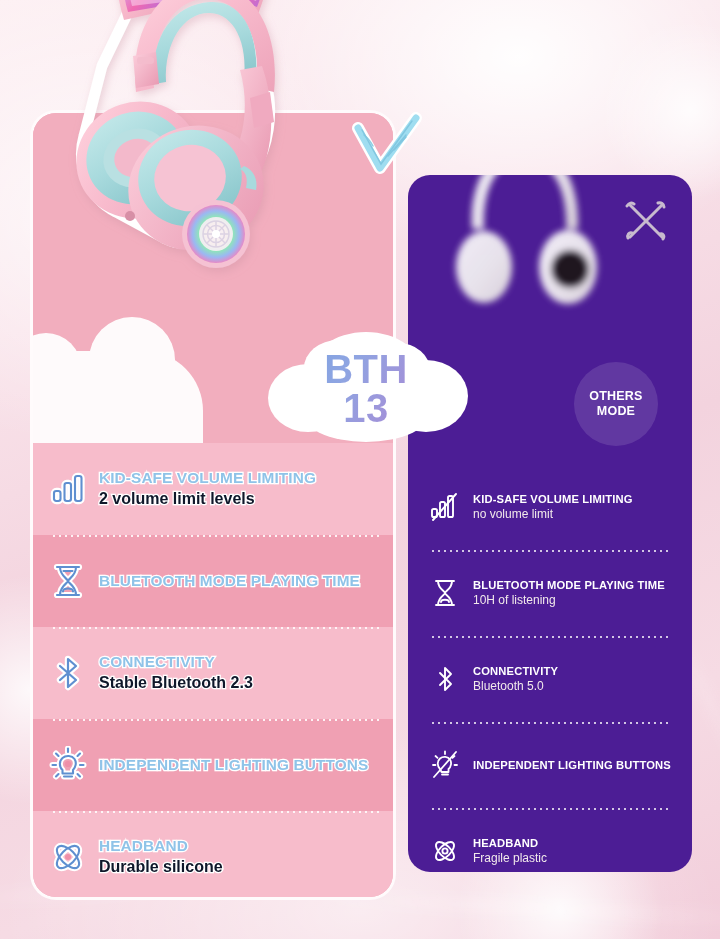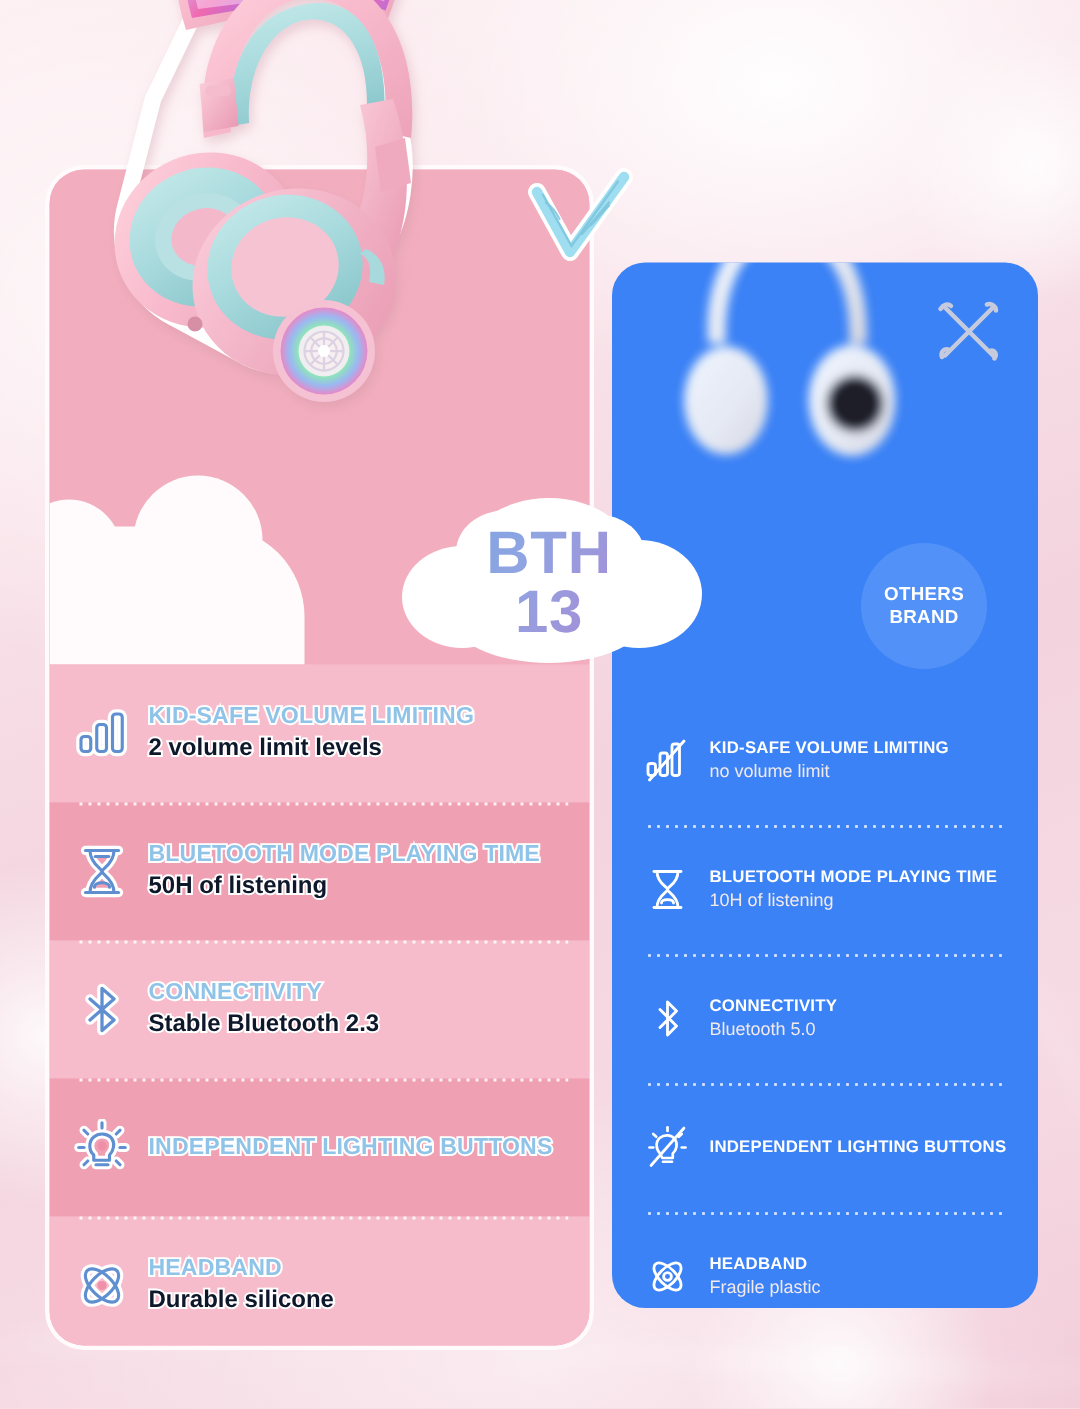--- a/index.html
+++ b/index.html
@@ -46,21 +46,21 @@
   .bg-glow.g2 { left: -70px; top: 560px; width: 200px; height: 260px; }
   .bg-glow.g3 { left: 430px; top: 840px; width: 260px; height: 140px; }
 
   
   .panel-others {
     position: absolute;
     left: 408px;
     top: 175px;
     width: 284px;
     height: 697px;
-    background: #3b82f6;
+    background: #4c1d95;
     border-radius: 22px;
     overflow: hidden;
   }
   .others-photo {
     position: absolute;
     left: 20px;
     top: -58px;
     width: 190px;
     height: 250px;
     opacity: .92;
@@ -310,21 +310,21 @@
       <path d="M44 12 L12 44"></path>
       <path d="M9 13 C11 10 14 9 16 11"></path>
       <path d="M40 10 C43 9 46 11 46 14"></path>
       <path d="M10 45 C9 42 11 39 14 40"></path>
       <path d="M42 41 C45 40 47 43 45 46"></path>
     </g>
   </svg>
 
   <div class="badge-others">
     <span>OTHERS</span>
-    <span>BRAND</span>
+    <span>MODE</span>
   </div>
 
   <div class="others-rows">
 
     <div class="orow">
       <svg class="orow-ico" viewBox="0 0 30 32">
         <g fill="none" stroke="#ffffff" stroke-width="1.9" stroke-linecap="round" stroke-linejoin="round">
           <rect x="2" y="18" width="5" height="8" rx="1.6"></rect>
           <rect x="10" y="11" width="5" height="15" rx="1.6"></rect>
           <rect x="18" y="5" width="5" height="21" rx="1.6"></rect>
@@ -439,21 +439,20 @@
           <path d="M8 5 H30"></path>
             <path d="M8 33 H30"></path>
           <path d="M11 5 C11 14 19 17 19 19 C19 21 11 24 11 33"></path>
           <path d="M27 5 C27 14 19 17 19 19 C19 21 27 24 27 33"></path>
           <path d="M14 29.5 C14 25.5 24 25.5 24 29.5"></path>
           <path d="M14.5 9 H23.5"></path>
         </g>
       </svg>
       <div class="lrow-txt">
         <div class="lrow-title">BLUETOOTH MODE PLAYING TIME</div>
-        <div class="lrow-val">50H of listening</div>
       </div>
     </div>
 
     <div class="lrow lite">
       <svg class="lrow-ico" viewBox="0 0 38 38">
         <g fill="none" stroke="#ffffff" stroke-width="6.4" stroke-linecap="round" stroke-linejoin="round">
           <path d="M11 12 L27 26 L19 33 V5 L27 12 L11 26"></path>
         </g>
         <g fill="none" stroke="#5f8fd0" stroke-width="2.2" stroke-linecap="round" stroke-linejoin="round">
           <path d="M11 12 L27 26 L19 33 V5 L27 12 L11 26"></path>

